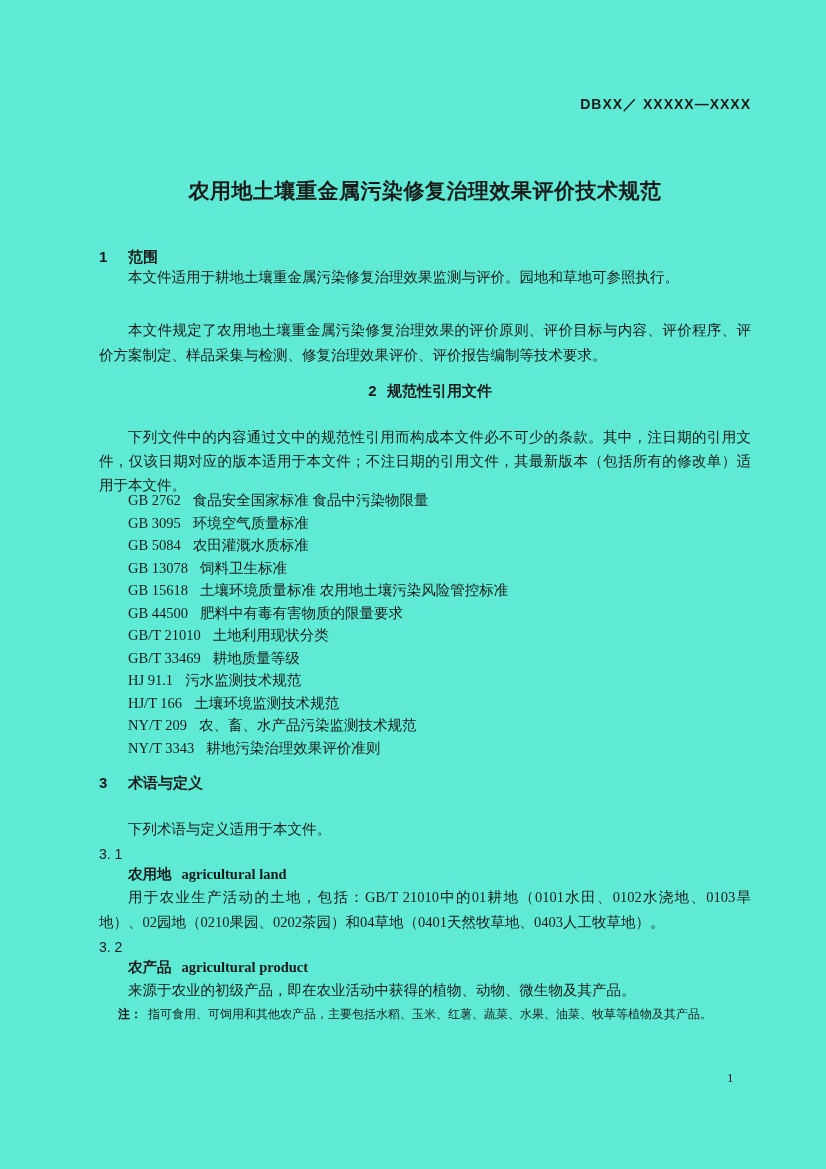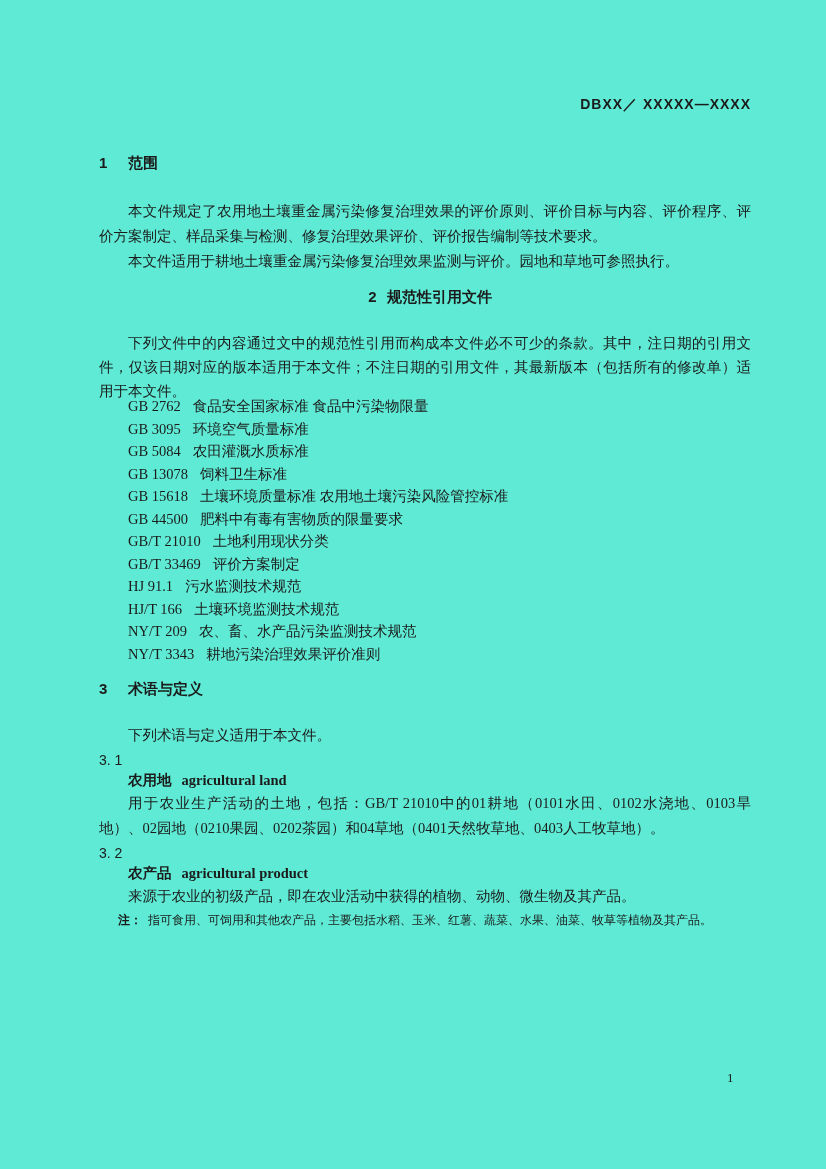--- a/index.html
+++ b/index.html
@@ -102,41 +102,42 @@
     font-family: "Liberation Serif", "DejaVu Serif", serif;
   }
 </style>
 </head>
 <body>
 
 <div class="page">
 
   <div class="doc-header">DBXX／ XXXXX—XXXX</div>
 
+  <h1 class="doc-title">农用地土壤重金属污染修复治理效果评价技术规范</h1>
 
   <div class="section-heading sh-1">
     <span class="sec-num">1</span><span>范围</span>
   </div>
+  <p class="body-para indent">本文件适用于耕地土壤重金属污染修复治理效果监测与评价。园地和草地可参照执行。</p>
   <p class="body-para indent mt-para">本文件规定了农用地土壤重金属污染修复治理效果的评价原则、评价目标与内容、评价程序、评价方案制定、样品采集与检测、修复治理效果评价、评价报告编制等技术要求。</p>
-  <p class="body-para indent">本文件适用于耕地土壤重金属污染修复治理效果监测与评价。园地和草地可参照执行。</p>
 
   <div class="section-heading sh-2">
     <span class="sec-num">2</span><span>规范性引用文件</span>
   </div>
   <p class="body-para indent sec2-para">下列文件中的内容通过文中的规范性引用而构成本文件必不可少的条款。其中，注日期的引用文件，仅该日期对应的版本适用于本文件；不注日期的引用文件，其最新版本（包括所有的修改单）适用于本文件。</p>
 
   <ul class="ref-list">
     <li class="ref-item"><span>GB 2762</span><span class="ref-title">食品安全国家标准 食品中污染物限量</span></li>
     <li class="ref-item"><span>GB 3095</span><span class="ref-title">环境空气质量标准</span></li>
     <li class="ref-item"><span>GB 5084</span><span class="ref-title">农田灌溉水质标准</span></li>
     <li class="ref-item"><span>GB 13078</span><span class="ref-title">饲料卫生标准</span></li>
     <li class="ref-item"><span>GB 15618</span><span class="ref-title">土壤环境质量标准 农用地土壤污染风险管控标准</span></li>
     <li class="ref-item"><span>GB 44500</span><span class="ref-title">肥料中有毒有害物质的限量要求</span></li>
     <li class="ref-item"><span>GB/T 21010</span><span class="ref-title">土地利用现状分类</span></li>
-    <li class="ref-item"><span>GB/T 33469</span><span class="ref-title">评价方案制定</span></li>
+    <li class="ref-item"><span>GB/T 33469</span><span class="ref-title">耕地质量等级</span></li>
     <li class="ref-item"><span>HJ 91.1</span><span class="ref-title">污水监测技术规范</span></li>
     <li class="ref-item"><span>HJ/T 166</span><span class="ref-title">土壤环境监测技术规范</span></li>
     <li class="ref-item"><span>NY/T 209</span><span class="ref-title">农、畜、水产品污染监测技术规范</span></li>
     <li class="ref-item"><span>NY/T 3343</span><span class="ref-title">耕地污染治理效果评价准则</span></li>
   </ul>
 
   <div class="section-heading sh-3">
     <span class="sec-num">3</span><span>术语与定义</span>
   </div>
   <p class="body-para indent intro-para">下列术语与定义适用于本文件。</p>

